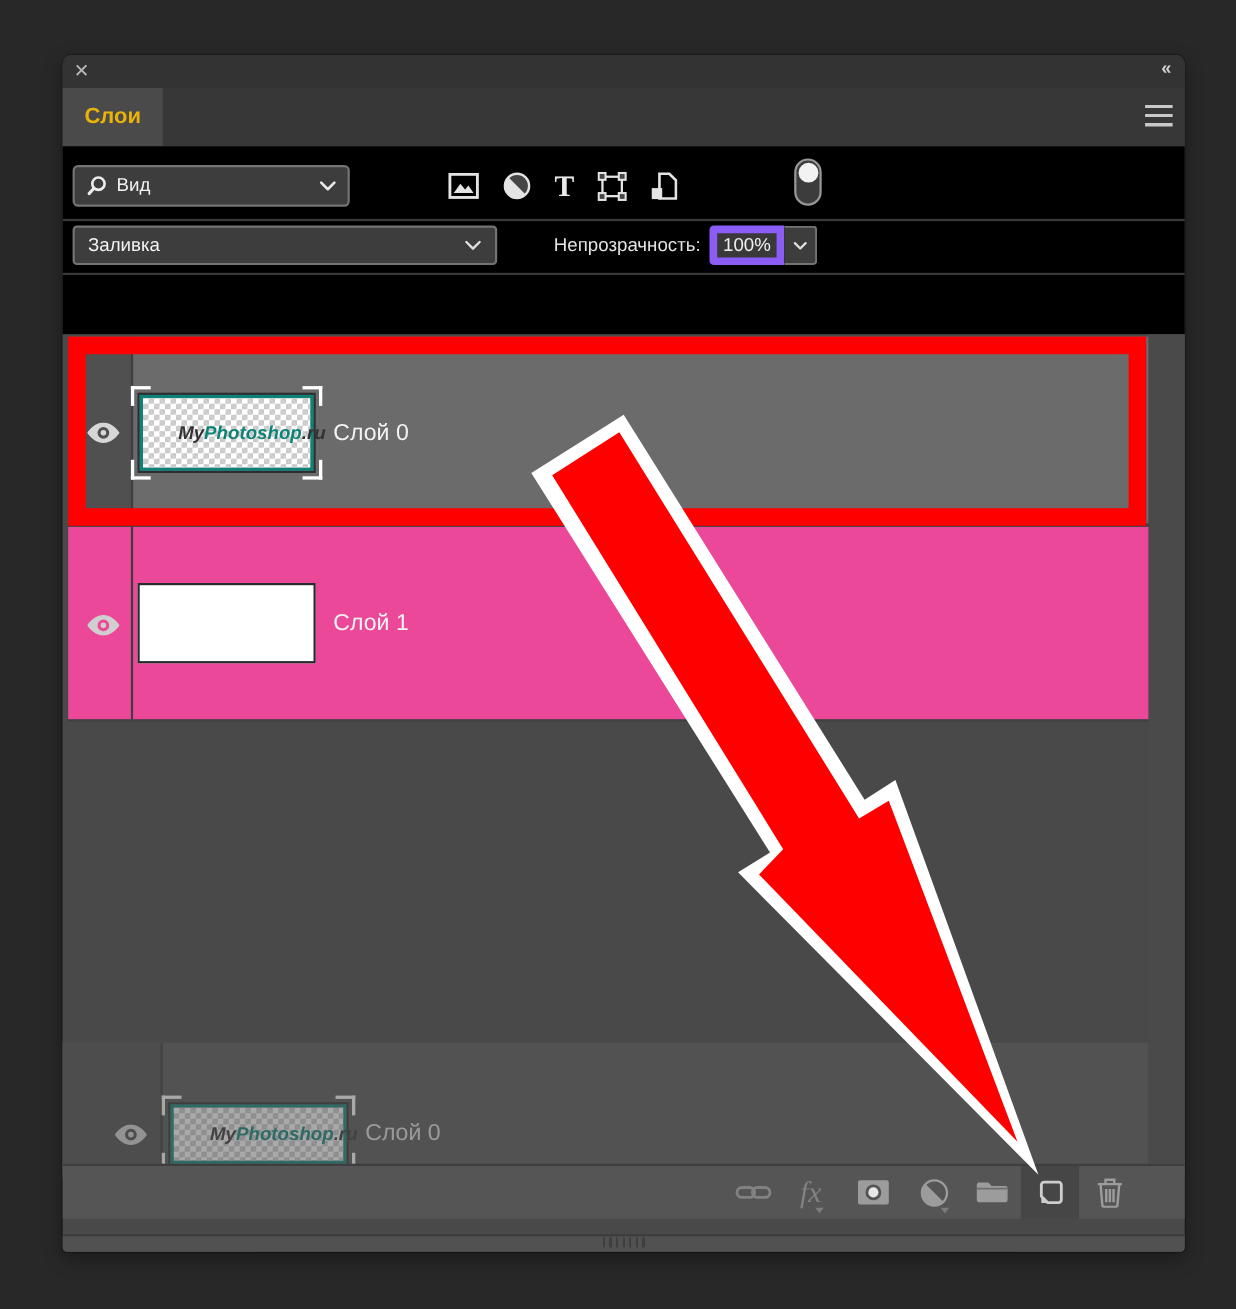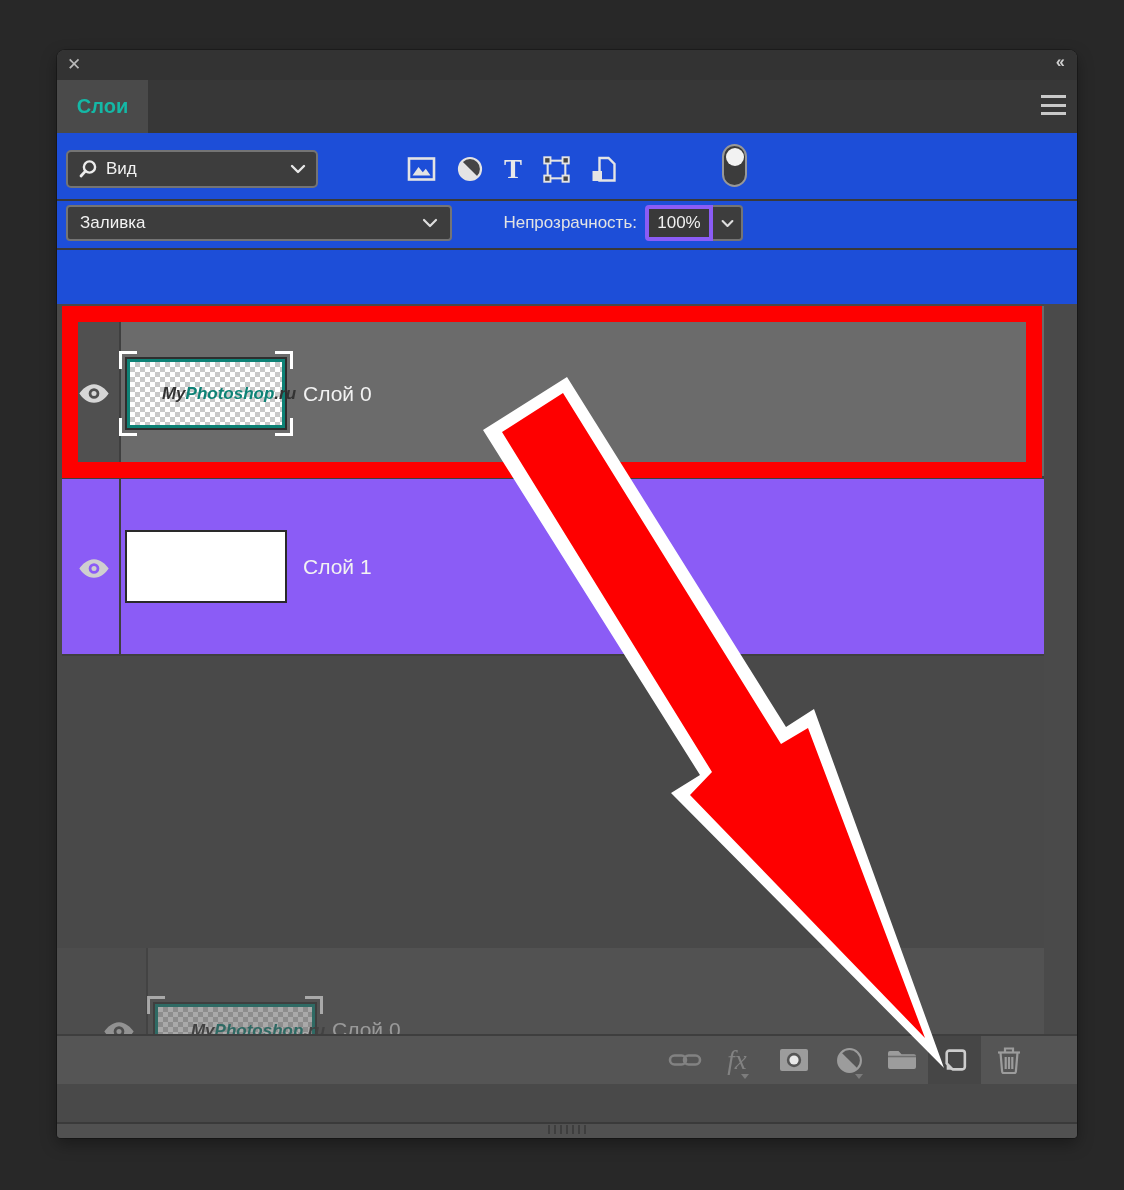--- a/index.html
+++ b/index.html
@@ -14,53 +14,53 @@
   .panel{
     position:absolute;left:57px;top:50px;width:1020px;height:1088px;
     background:#494949;border-radius:8px 8px 4px 4px;
     box-shadow:0 0 0 1px rgba(0,0,0,.25), 0 6px 16px rgba(0,0,0,.35);
   }
   .titlebar{left:0;top:0;width:1020px;height:30px;background:#333333;border-radius:8px 8px 0 0;}
   .close-x{left:10px;top:4px;font-size:17px;color:#b9b9b9;cursor:default;}
   .collapse{right:14px;top:2px;font-size:17px;color:#cfcfcf;letter-spacing:-2px;font-weight:bold;}
   .tabstrip{left:0;top:30px;width:1020px;height:53px;background:#373737;}
   .tab{left:0;top:0;width:91px;height:53px;background:#4a4a4a;
-       color:#14b8a6;font-size:20px;font-weight:bold;line-height:53px;text-align:center;}
+       color:#eab308;font-size:20px;font-weight:bold;line-height:53px;text-align:center;}
   .hamburger{right:11px;top:15px;width:25px;height:20px;
      background:repeating-linear-gradient(#c9c9c9 0 3px, transparent 3px 8.5px);}
   
-  .controls{left:0;top:83px;width:1020px;height:171px;background:#1d4ed8;}
+  .controls{left:0;top:83px;width:1020px;height:171px;background:#000000;}
   .sep{left:0;width:1020px;height:2px;background:#393939;}
   .searchbox{left:9px;top:17px;width:252px;height:38px;background:#3d3d3d;
      border:2px solid #747474;border-radius:5px;box-sizing:border-box;
      display:flex;align-items:center;gap:8px;padding:0 10px;}
   .searchbox .lbl{color:#f2f2f2;font-size:17px;flex:1;}
   .ctrl-label{color:#e3e3e3;font-size:17px;}
   .filter-icons{left:350px;top:10px;width:230px;height:52px;display:flex;align-items:center;gap:21px;}
   .toggle{left:665px;top:11px;width:25px;height:43px;border:2px solid #989898;border-radius:13px;
      background:#3c3c3c;box-sizing:border-box;}
   .toggle .knob{position:absolute;left:1.5px;top:1.5px;width:18px;height:18px;border-radius:50%;background:#f2f2f2;}
   .blendbox{left:9px;top:72px;width:386px;height:36px;background:#3d3d3d;
      border:2px solid #747474;border-radius:4px;box-sizing:border-box;
      display:flex;align-items:center;padding:0 12px;color:#f2f2f2;font-size:17px;}
   .blendbox .chev{margin-left:auto;}
-  .field{width:68px;height:36px;background:#393939;border:4px solid #8b5cf6;border-radius:4px 0 0 4px;
+  .field{width:68px;height:36px;background:#393939;border:7px solid #8b5cf6;border-radius:4px 0 0 4px;
      box-sizing:border-box;color:#f0f0f0;font-size:17px;display:flex;align-items:center;justify-content:center;}
   .fieldbtn{width:30px;height:36px;background:#3d3d3d;border:2px solid #747474;border-left:none;
      border-radius:0 4px 4px 0;box-sizing:border-box;display:flex;align-items:center;justify-content:center;}
   .rowline{display:flex;align-items:center;}
   .lock-icons{left:130px;top:202px;width:230px;height:48px;display:flex;align-items:center;gap:20px;}
   
   .layers-area{left:0;top:254px;width:1020px;height:766px;background:#494949;}
   .right-gutter{left:987px;top:0;width:33px;height:766px;background:#4a4a4a;}
   .layer-row{left:5px;width:982px;}
   .row0{top:2px;height:170px;background:#6b6b6b;}
   .row0 .eyecol{position:absolute;left:0;top:0;width:57px;height:100%;background:#505050;border-right:2px solid #3f3f3f;}
   .rowdiv{left:5px;top:172px;width:982px;height:3px;background:#3f3f3f;}
-  .row1{top:175px;height:175px;background:#8b5cf6;}
+  .row1{top:175px;height:175px;background:#ec4899;}
   .row1 .eyecol{position:absolute;left:0;top:0;width:57px;height:100%;border-right:2px solid #3f3f3f;}
   .rowdiv2{left:5px;top:350px;width:982px;height:2px;background:#3f3f3f;}
   .ghost-row{left:0px;top:644px;width:987px;height:122px;background:#525252;}
   .ghost-row .eyecol{position:absolute;left:0;top:0;width:89px;height:100%;background:#4d4d4d;border-right:2px solid #434343;}
   .ghost-inner{position:absolute;inset:0;opacity:.5;}
   .layer-name{color:#f2f2f2;font-size:21px;}
   
   .red-rect{left:5px;top:256px;width:980px;height:172px;border:16px solid #fe0000;box-sizing:border-box;z-index:6;}
   
   .thumb{position:absolute;}
@@ -74,21 +74,21 @@
     display:flex;align-items:center;justify-content:center;}
   .logo{font-size:17px;font-weight:bold;font-style:italic;white-space:nowrap;color:#333333;margin-left:46px;}
   .logo .teal-txt{color:#0e8276;}
   .bracket{position:absolute;width:15px;height:15px;}
   .b-tl{left:-6px;top:-6px;border-left:3px solid #fff;border-top:3px solid #fff;}
   .b-tr{right:-6px;top:-6px;border-right:3px solid #fff;border-top:3px solid #fff;}
   .b-bl{left:-6px;bottom:-6px;border-left:3px solid #fff;border-bottom:3px solid #fff;}
   .b-br{right:-6px;bottom:-6px;border-right:3px solid #fff;border-bottom:3px solid #fff;}
   .white-thumb{position:absolute;background:#ffffff;border:2px solid #2a2a2a;}
   
-  .toolbar{left:0;top:984px;width:1020px;height:50px;background:#555555;border-top:2px solid #3e3e3e;box-sizing:border-box;z-index:7;}
+  .toolbar{left:0;top:1008px;width:1020px;height:50px;background:#555555;border-top:2px solid #3e3e3e;box-sizing:border-box;z-index:7;}
   .tool{position:absolute;top:0;height:48px;display:flex;align-items:center;justify-content:center;}
   .fx-label{font-family:"Liberation Serif",serif;font-style:italic;font-size:27px;color:#828282;}
   .mini-arrow{position:absolute;width:0;height:0;border-left:4px solid transparent;border-right:4px solid transparent;border-top:5px solid #7c7c7c;}
   .newlayer-box{position:absolute;left:871px;top:0px;width:53px;height:48px;background:#464646;}
   .bottom-strip{left:0;top:1072px;width:1020px;height:16px;background:#515151;border-top:2px solid #3a3a3a;box-sizing:border-box;border-radius:0 0 4px 4px;}
   .grip{left:491px;top:1075px;width:42px;height:9px;
     background:repeating-linear-gradient(90deg,#3e3e3e 0 2px,transparent 2px 6px);}
   
   .arrow-overlay{position:absolute;left:0;top:0;z-index:10;pointer-events:none;}
 </style>

